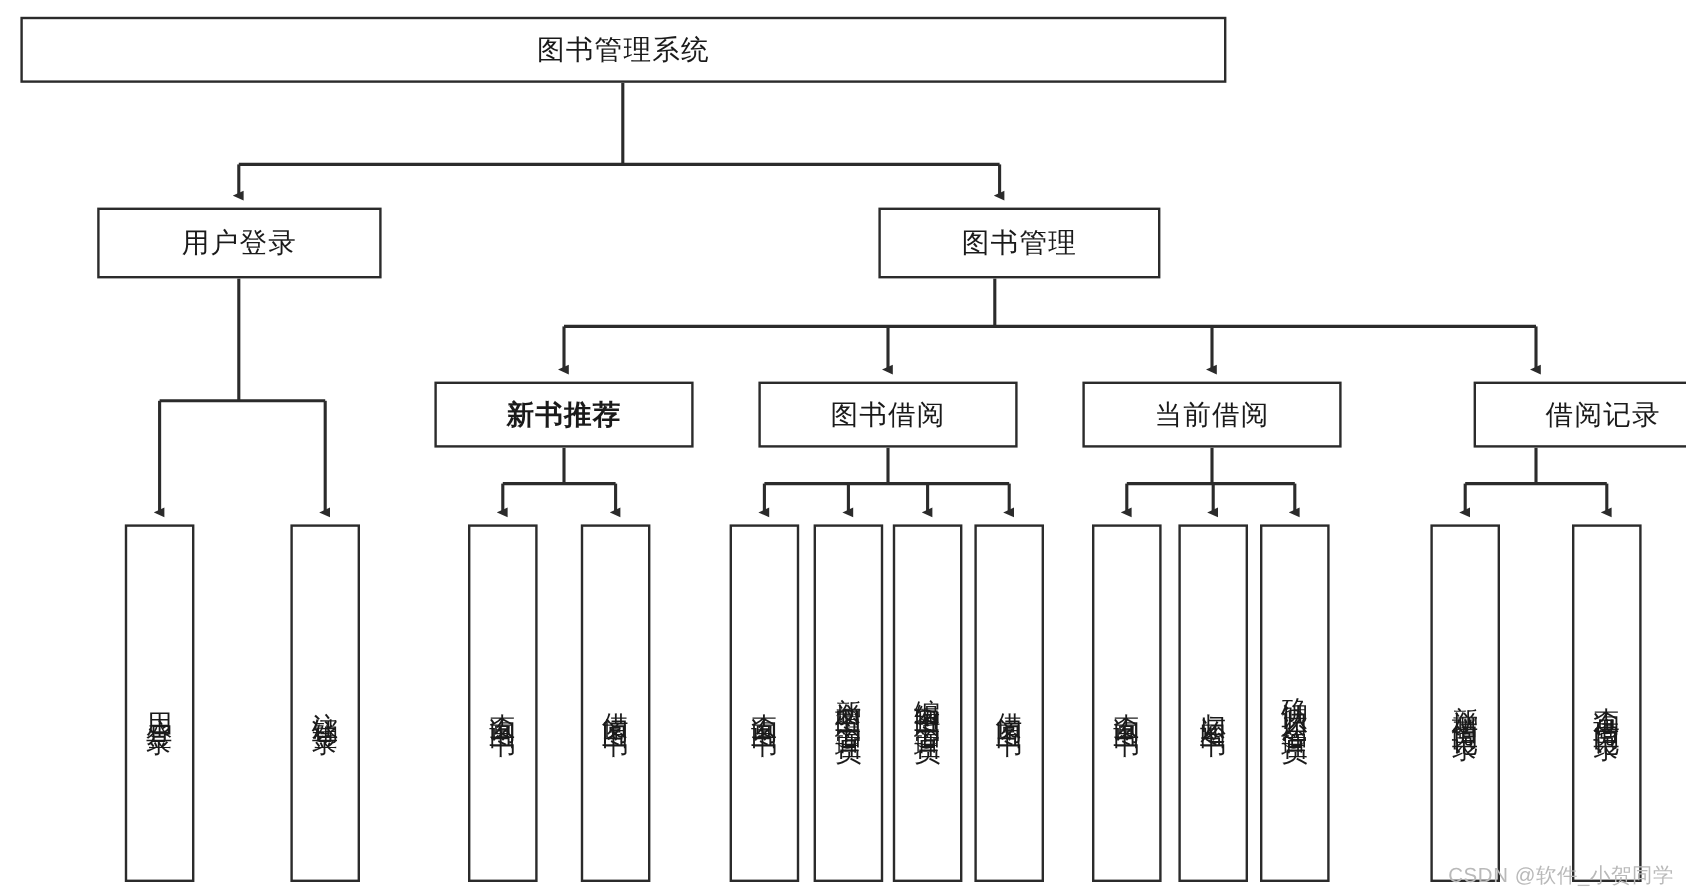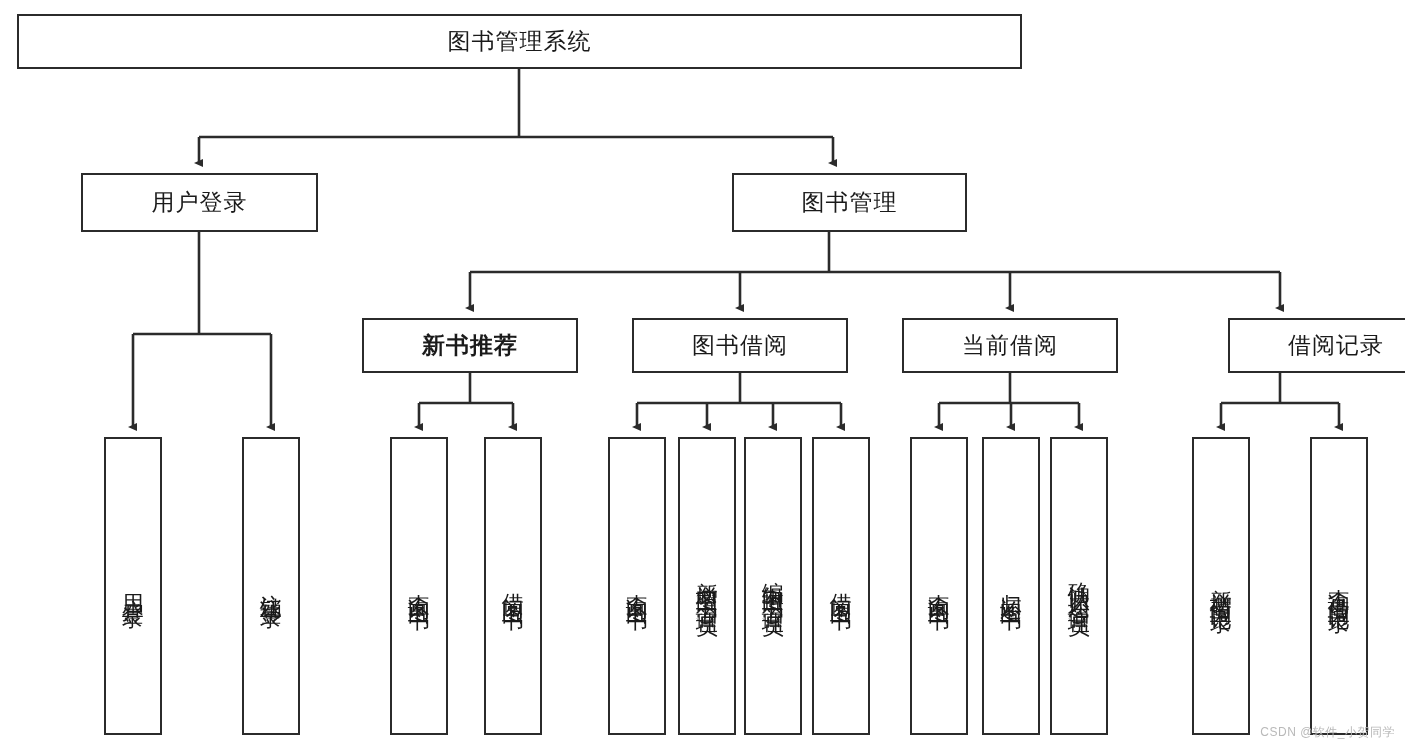--- a/index.html
+++ b/index.html
@@ -52,21 +52,21 @@
     left: 0;
     top: 0;
     width: 1405px;
     height: 747px;
     pointer-events: none;
   }
   .watermark {
     position: absolute;
     right: 10px;
     bottom: 6px;
-    font-size: 12px;
+    font-size: 17px;
     color: #b9b9b9;
     letter-spacing: 0.5px;
     white-space: nowrap;
   }
 </style>
 </head>
 <body>
 
 <div id="canvas">
 

